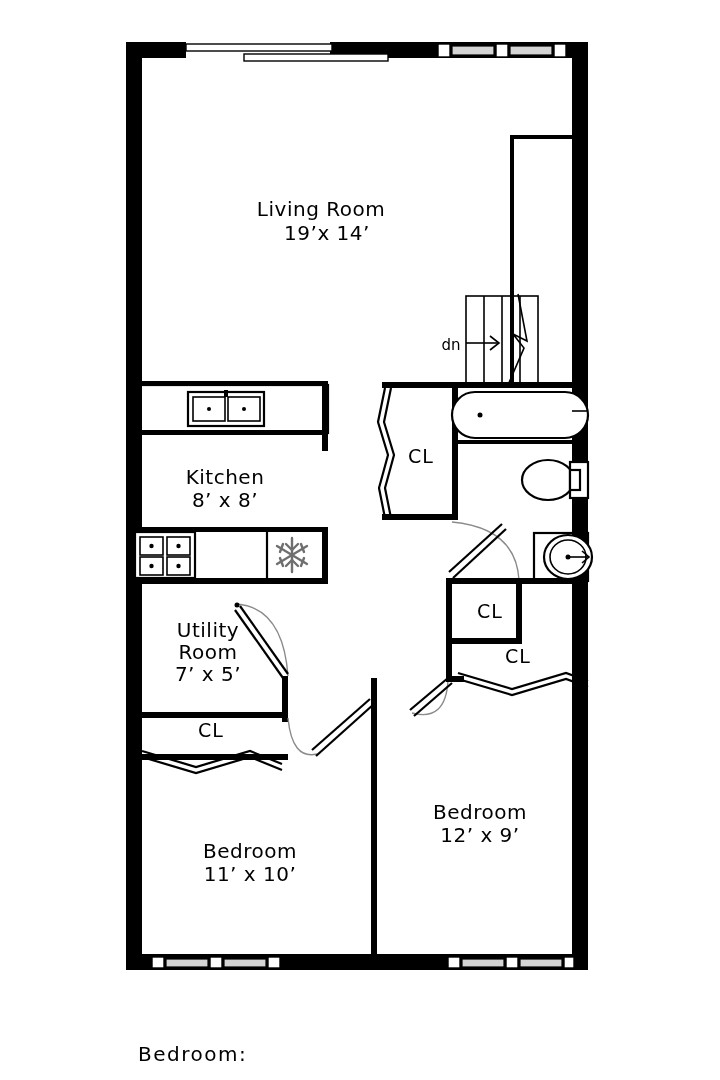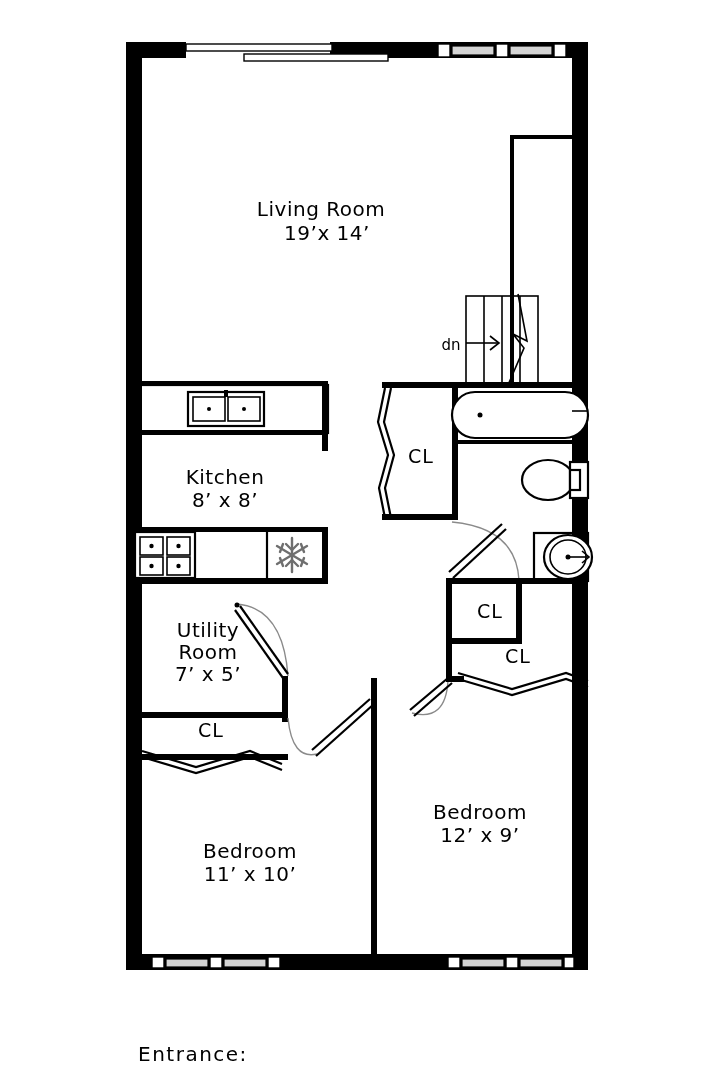--- a/index.html
+++ b/index.html
@@ -307,14 +307,14 @@
 
       <text class="room-label" x="250" y="858">Bedroom</text>
       <text class="room-dim" x="250" y="881">11’ x 10’</text>
 
       <text class="room-label" x="480" y="819">Bedroom</text>
       <text class="room-dim" x="480" y="842">12’ x 9’</text>
     </g>
 
   </svg>
 
-  <div id="caption">Entrance:</div>
+  <div id="caption">Bedroom:</div>
 </div>
 
 </body></html>

